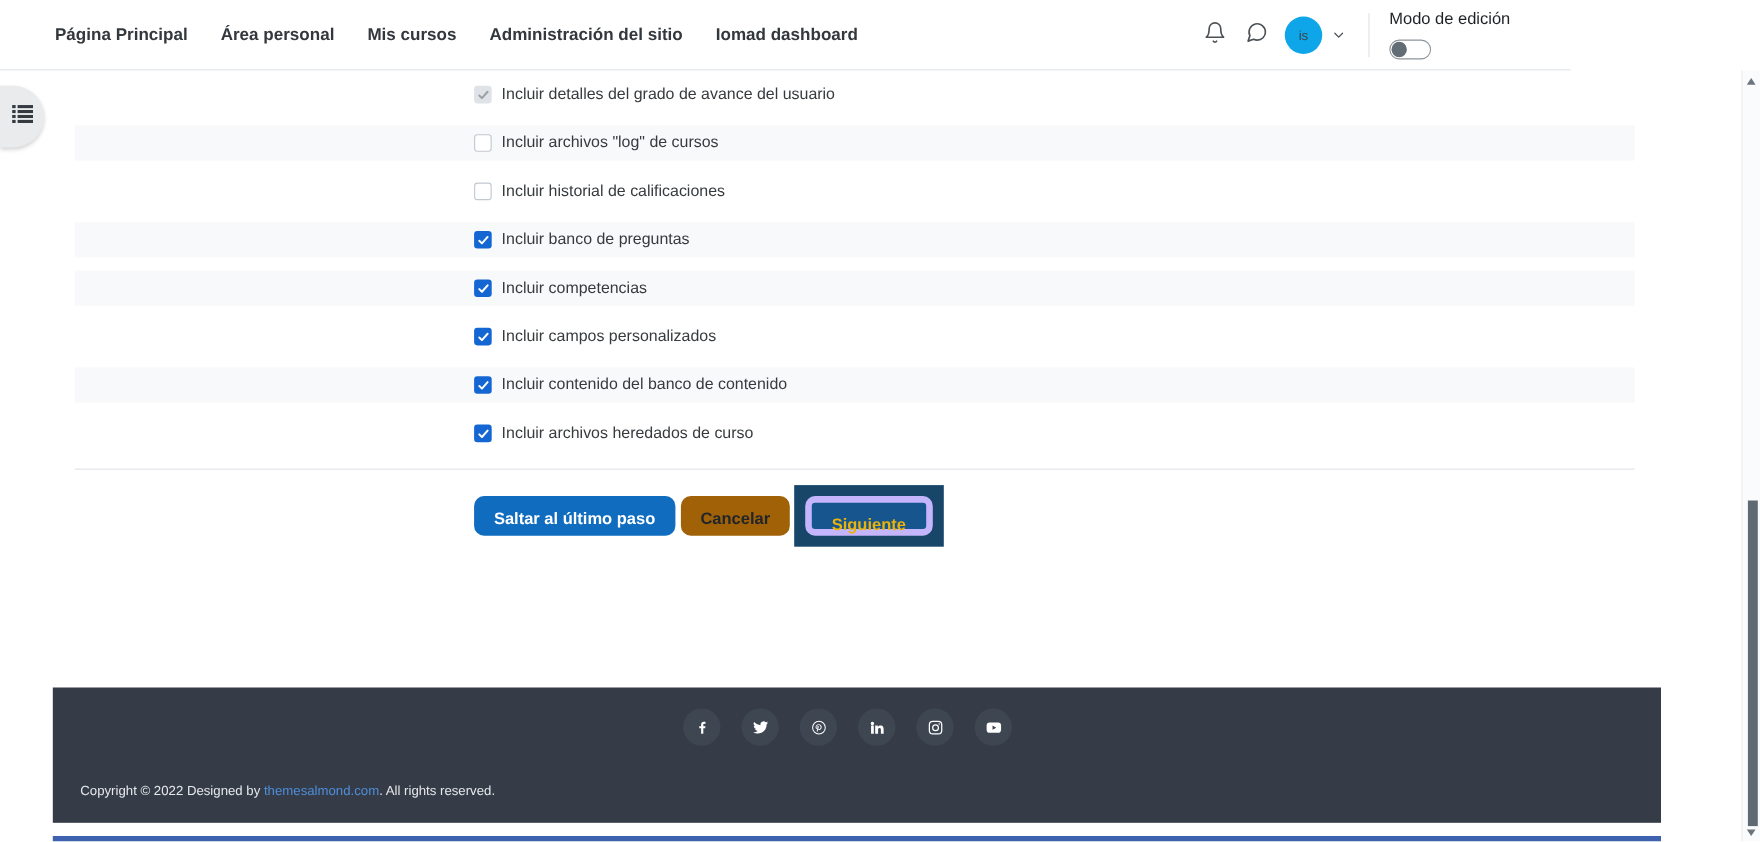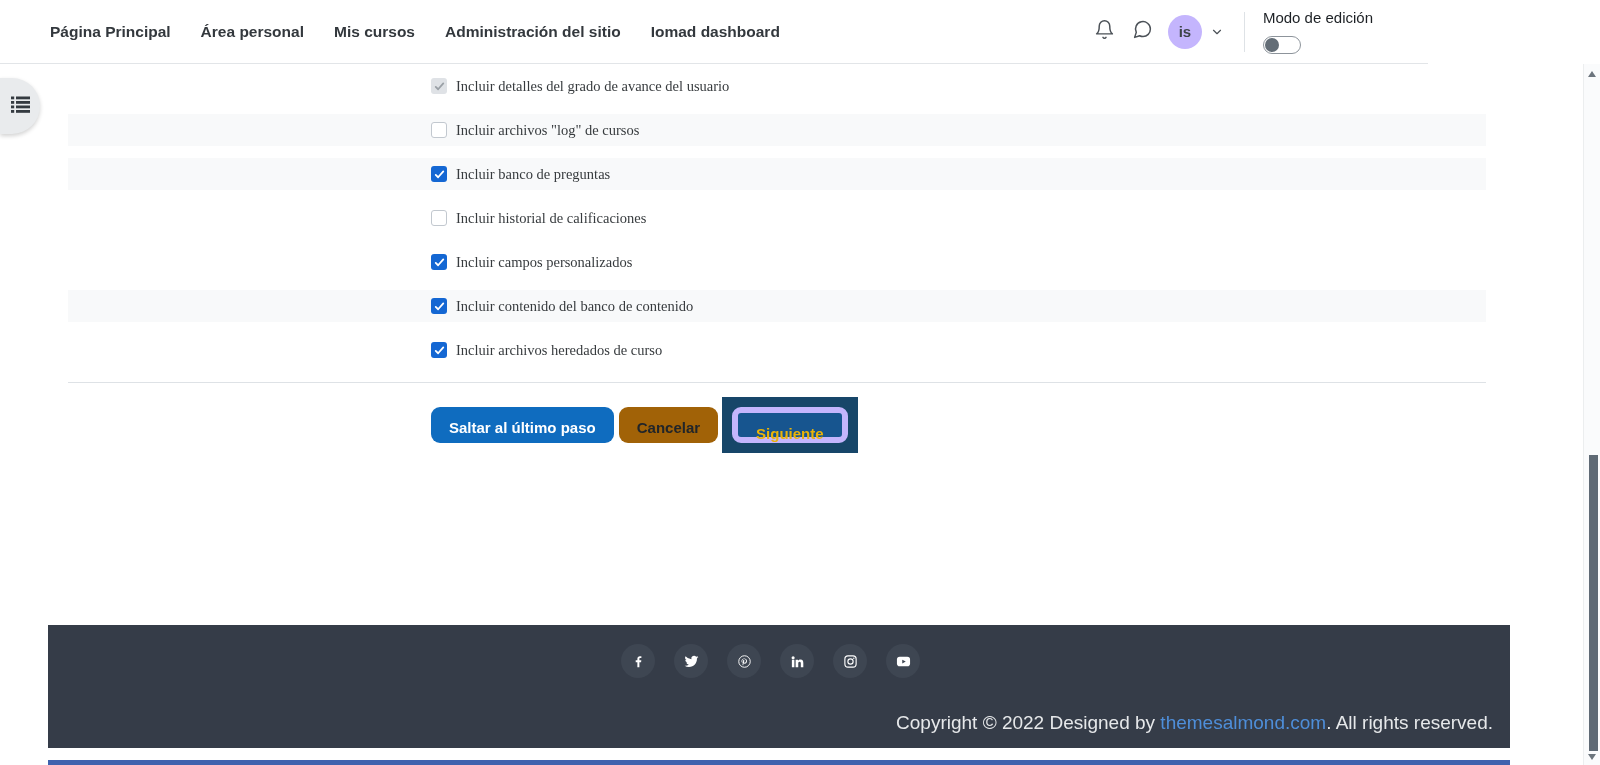--- a/index.html
+++ b/index.html
@@ -10,23 +10,23 @@
   
   #header { position:absolute; top:0; left:0; width:1428px; height:64px;
             background:#fff; border-bottom:1px solid #e2e5e8;
             display:flex; align-items:center; justify-content:space-between;
             padding:0 55px 0 50px; z-index:5; }
   #primary-nav { display:flex; align-items:center; gap:30px; }
   .nav-link { font-size:15.5px; font-weight:700; color:#33383d; text-decoration:none; cursor:pointer; white-space:nowrap; }
   #header-right { display:flex; align-items:center; }
   .hicon-btn { width:26px; height:26px; display:flex; align-items:center; justify-content:center; cursor:pointer; margin-left:12px; }
   #user-menu { display:flex; align-items:center; margin-left:12px; cursor:pointer; }
-  #avatar { width:34px; height:34px; border-radius:50%; background:#c4b5fd;
+  #avatar { width:34px; height:34px; border-radius:50%; background:#0ea5e9;
             display:flex; align-items:center; justify-content:center;
-            font-size:15px; color:#3d4348;font-weight:bold; }
+            font-size:12px; color:#3d4348; }
   #user-caret { margin-left:8px; display:flex; }
   #header-divider { width:1px; height:40px; background:#dee2e6; margin:0 18px 0 20px; }
   #edit-mode { display:flex; align-items:flex-start; gap:10px;flex-direction:column; }
   #edit-mode-label { font-size:15px; color:#1d2125; }
   #edit-toggle { width:38px; height:18px; border:1px solid #8d949b; border-radius:10px;
                  background:#fff; position:relative; cursor:pointer; }
   #edit-toggle .knob { position:absolute; left:1px; top:1px; width:14px; height:14px;
                  border-radius:50%; background:#636d76; }
 
   
@@ -39,41 +39,41 @@
   #content { position:absolute; top:64px; left:68px; width:1418px; }
   .frow { height:44px; display:flex; align-items:center; }
   .frow-bg { height:32px; width:100%; display:flex; align-items:center;
              padding-left:363px; }
   .frow.striped .frow-bg { background:#f8f9fa; }
   .cb { width:16px; height:16px; border-radius:3px; margin-right:9px; flex:0 0 16px;
         display:flex; align-items:center; justify-content:center; cursor:pointer; }
   .cb.unchecked { background:#fff; border:1px solid #c2c8cf; }
   .cb.checked { background:var(--checkbox-checked,#1467d3); }
   .cb.checked_disabled { background:#dfe2e6; }
-  .cb-label { font-size:14.5px; color:#373b3e; cursor:pointer;font-family:Liberation Serif, serif; }
+  .cb-label { font-size:14.5px; color:#373b3e; cursor:pointer; }
 
   #actions-hr { border:none; border-top:1px solid #dee2e6; margin-top:10px; }
   #actions { display:flex; align-items:center; margin:14px 0 0 363px; }
   .btn { height:36px; border:none; border-radius:9px; padding:12px 18px;
          font-family:"Liberation Sans", sans-serif; font-size:15px; font-weight:700; cursor:pointer; }
   #skip-btn { background:var(--primary,#0f6cbf); color:#fff; }
   #cancel-btn { background:#a16207; color:#212529; margin-left:5px; }
   #next-halo { background:var(--halo,#174669); padding:10px; margin-left:4px; }
   #next-btn { background:var(--next-btn,#17558f); color:#eab308; border:6px solid #c4b5fd; border-radius:9px; }
 
   
   #footer { position:absolute; left:48px; top:625px; width:1462px; height:123px;
             background:var(--footer-bg,#353c48); }
   #social-row { position:absolute; top:19px; left:0; right:17px;
                 display:flex; justify-content:center; gap:19px; }
   .social-circle { width:34px; height:34px; border-radius:50%; background:#3e4652;
                    display:flex; align-items:center; justify-content:center; cursor:pointer; }
   .social-circle svg { width:15px; height:15px; }
-  #copyright { position:absolute; top:87px; left:0; right:17px; text-align:right;
-               font-size:19px; color:#e6e8ea; }
+  #copyright { position:absolute; top:87px; left:0; right:17px; text-align:left;
+               font-size:12px; color:#e6e8ea;padding-left:25px; }
   #copyright a { color:var(--link,#4e8ed9); text-decoration:none; cursor:pointer; }
   #bottom-bar { position:absolute; left:48px; top:760px; width:1462px; height:5px;
                 background:var(--bottom-bar,#3f62ae); }
 
   
   #scrollbar { position:absolute; top:64px; right:0; width:17px; height:701px;
                background:#fafbfc; border-left:1px solid #eceeef; }
   .scroll-arrow { position:absolute; left:4px; width:0; height:0;
                   border-left:4.5px solid transparent; border-right:4.5px solid transparent; cursor:pointer; }
   #scroll-up { top:7px; border-bottom:6px solid #6c757d; }
@@ -152,34 +152,44 @@
           </span>
           <span class="cb-label">Incluir detalles del grado de avance del usuario</span>
         </div>
       </div>
       <div class="frow striped">
         <div class="frow-bg">
           <span class="cb unchecked"></span>
           <span class="cb-label">Incluir archivos "log" de cursos</span>
         </div>
       </div>
-      <div class="frow striped">
-        <div class="frow-bg">
-          <span class="cb checked">
-            <svg width="11" height="11" viewBox="0 0 16 16" fill="none">
-              <path d="M2.5 8.5 L6 12 L13.5 3.5" stroke="#fff" stroke-width="2.6" stroke-linecap="round" stroke-linejoin="round"></path>
-            </svg>
-          </span>
-          <span class="cb-label">Incluir banco de preguntas</span>
-        </div>
-      </div>
       <div class="frow">
         <div class="frow-bg">
           <span class="cb unchecked"></span>
           <span class="cb-label">Incluir historial de calificaciones</span>
+        </div>
+      </div>
+      <div class="frow striped">
+        <div class="frow-bg">
+          <span class="cb checked">
+            <svg width="11" height="11" viewBox="0 0 16 16" fill="none">
+              <path d="M2.5 8.5 L6 12 L13.5 3.5" stroke="#fff" stroke-width="2.6" stroke-linecap="round" stroke-linejoin="round"></path>
+            </svg>
+          </span>
+          <span class="cb-label">Incluir banco de preguntas</span>
+        </div>
+      </div>
+      <div class="frow striped">
+        <div class="frow-bg">
+          <span class="cb checked">
+            <svg width="11" height="11" viewBox="0 0 16 16" fill="none">
+              <path d="M2.5 8.5 L6 12 L13.5 3.5" stroke="#fff" stroke-width="2.6" stroke-linecap="round" stroke-linejoin="round"></path>
+            </svg>
+          </span>
+          <span class="cb-label">Incluir competencias</span>
         </div>
       </div>
       <div class="frow">
         <div class="frow-bg">
           <span class="cb checked">
             <svg width="11" height="11" viewBox="0 0 16 16" fill="none">
               <path d="M2.5 8.5 L6 12 L13.5 3.5" stroke="#fff" stroke-width="2.6" stroke-linecap="round" stroke-linejoin="round"></path>
             </svg>
           </span>
           <span class="cb-label">Incluir campos personalizados</span>

